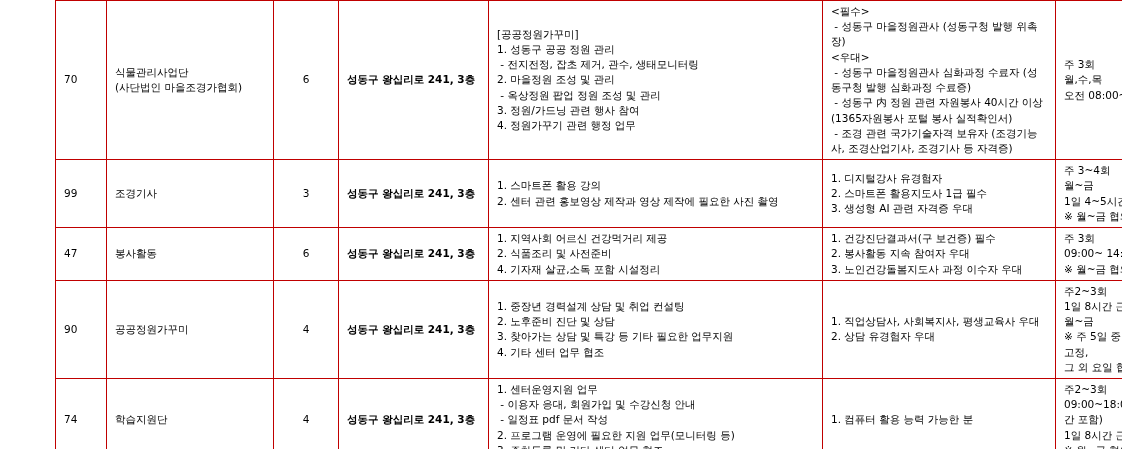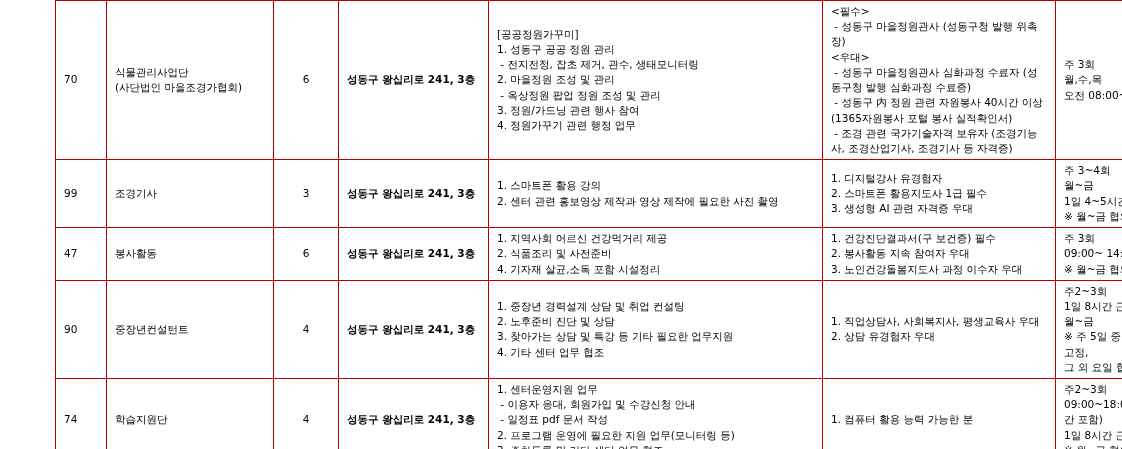--- a/index.html
+++ b/index.html
@@ -97,21 +97,21 @@
 4. 기자재 살균,소독 포함 시설정리</td>
         <td class="c-qual cell-lines tight">1. 건강진단결과서(구 보건증) 필수
 2. 봉사활동 지속 참여자 우대
 3. 노인건강돌봄지도사 과정 이수자 우대</td>
         <td class="c-time cell-lines">주 3회
 09:00~ 14:00
 ※ 월~금 협의 가능</td>
       </tr>
       <tr>
         <td class="c-no">90</td>
-        <td class="c-name cell-lines">중장년컨설턴트</td>
+        <td class="c-name cell-lines">공공정원가꾸미</td>
         <td class="c-cnt">4</td>
         <td class="c-addr">성동구 왕십리로 241, 3층</td>
         <td class="c-duty cell-lines tight">1. 중장년 경력설계 상담 및 취업 컨설팅
 2. 노후준비 진단 및 상담
 3. 찾아가는 상담 및 특강 등 기타 필요한 업무지원
 4. 기타 센터 업무 협조</td>
         <td class="c-qual cell-lines tight">1. 직업상담사, 사회복지사, 평생교육사 우대
 2. 상담 유경험자 우대</td>
         <td class="c-time cell-lines">주2~3회
 1일 8시간 근무 원칙

